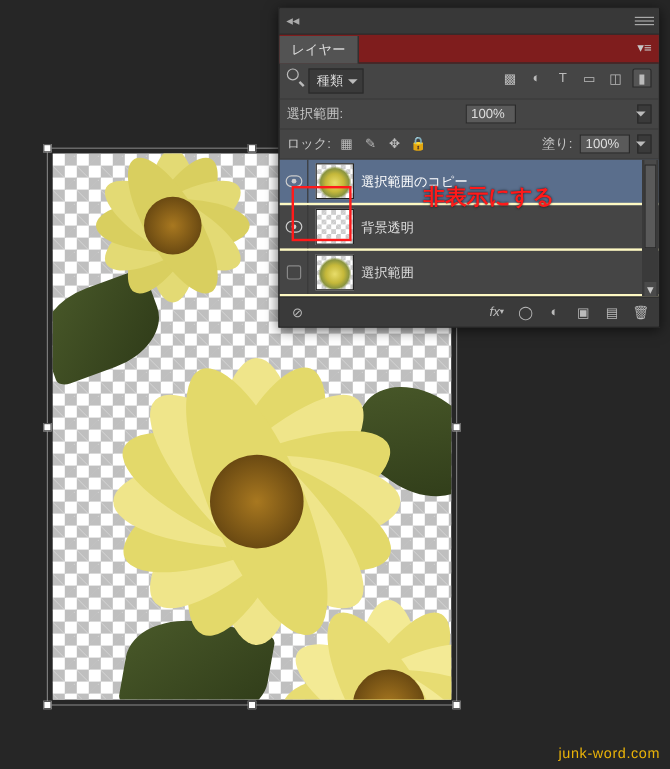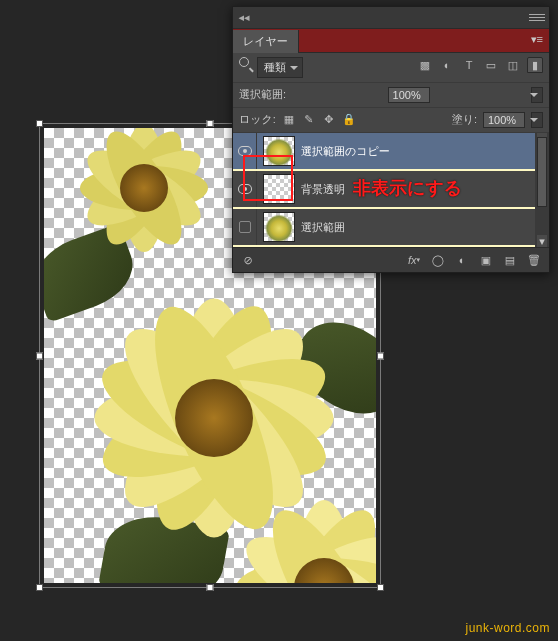--- a/index.html
+++ b/index.html
@@ -182,21 +182,21 @@
 
   
   .ann-box {
     position:absolute; border:2px solid #ff1a1a;
     left:243px; top:155px; width:50px; height:46px;
     pointer-events:none;
   }
   .ann-text {
     position:absolute; color:#ff1a1a;
     font-size:18px; font-weight:bold;
-    left:353px; top:176px;
+    left:353px; top:152px;
     text-shadow:0 0 2px rgba(0,0,0,.8);
     pointer-events:none;
   }
 
   .watermark {
     position:absolute; right:8px; bottom:6px;
     color:#eab308; font-size:12px; letter-spacing:.5px;
   }
 </style>
 </head>

